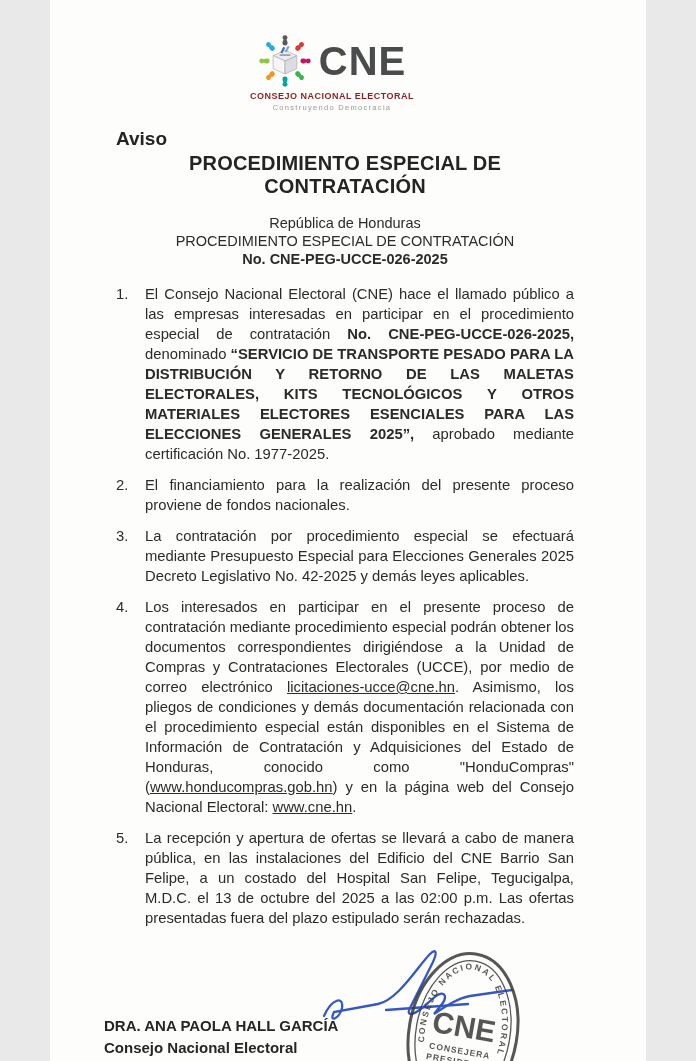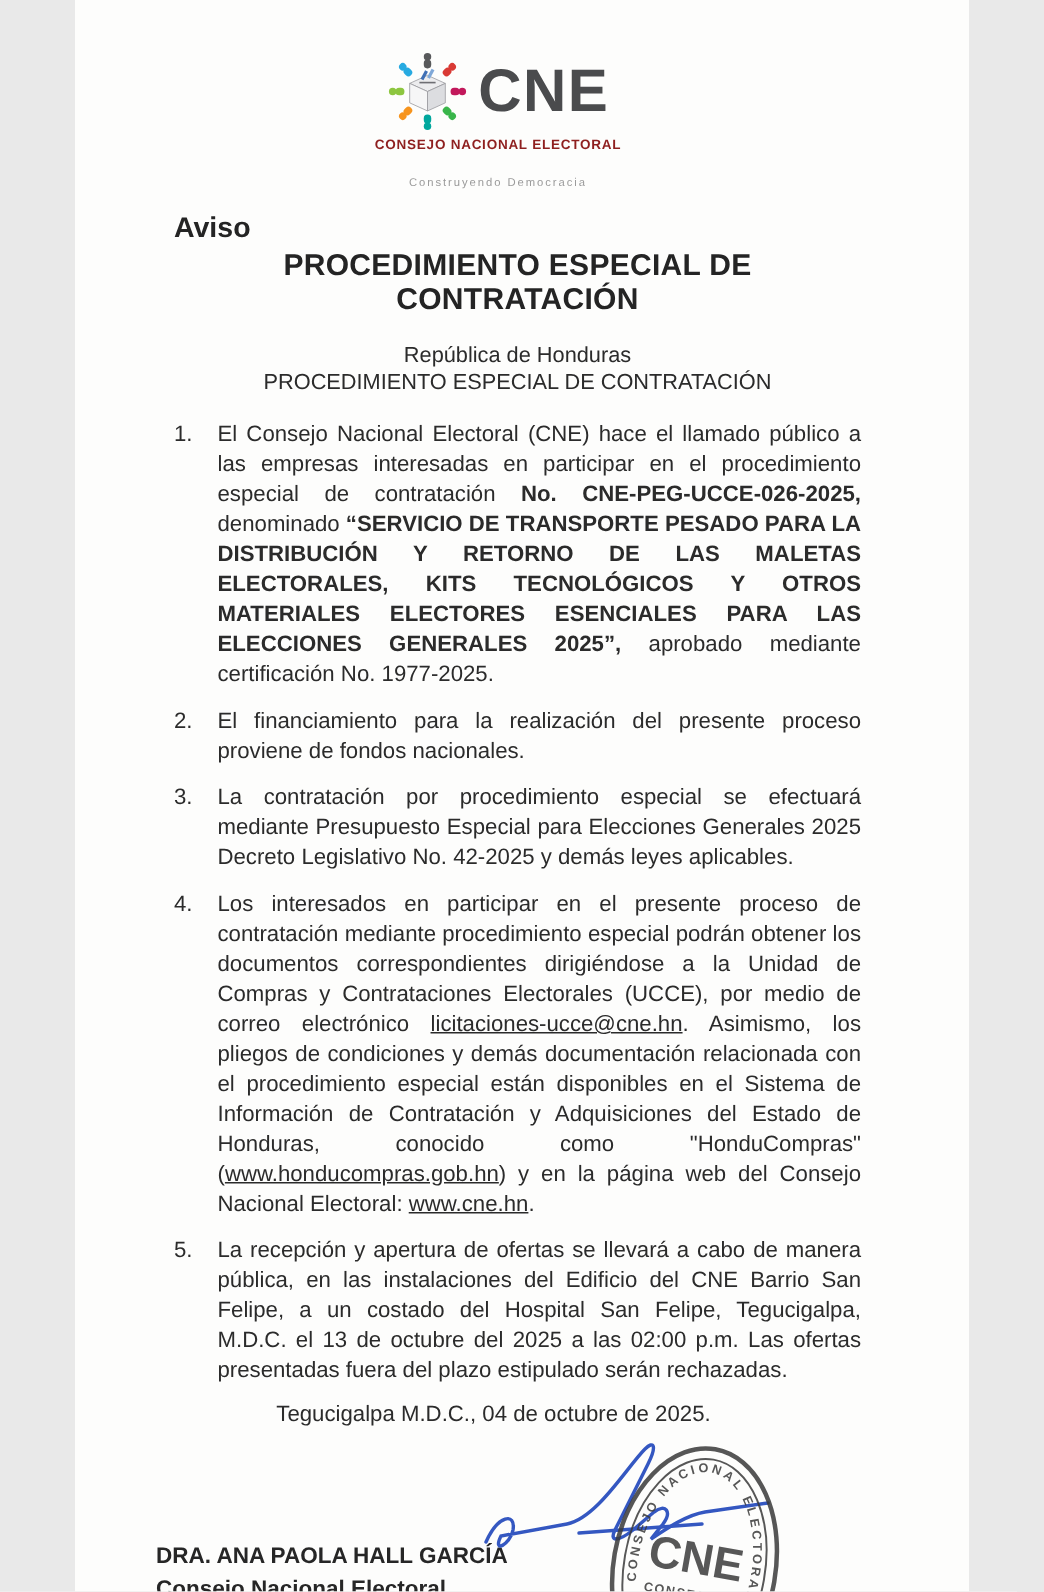--- a/index.html
+++ b/index.html
@@ -8,21 +8,21 @@
     font-family:"Liberation Sans",sans-serif;color:#2e2e2e;
     position:relative;overflow:hidden;box-sizing:border-box;
     padding:34px 72px 0 66px;
   }
   
   .logo{display:flex;flex-direction:column;align-items:center;transform:translateX(-13px);}
   .logo-row{display:flex;align-items:center;gap:7px;}
   .logo-icon{width:54px;height:54px;}
   .wordmark{font-size:40px;font-weight:bold;color:#4a4b4d;letter-spacing:1px;line-height:1;}
   .org{font-size:9px;font-weight:bold;color:#8e1f1f;letter-spacing:.5px;margin-top:3px;}
-  .tagline{font-size:7.5px;color:#9a9a9a;letter-spacing:1.3px;margin-top:16px;}
+  .tagline{font-size:7.5px;color:#9a9a9a;letter-spacing:1.3px;margin-top:2px;}
   
   .aviso{font-size:19px;font-weight:bold;text-align:left;margin:16px 0 0;color:#242424;}
   .main-title{font-size:20px;font-weight:bold;text-align:center;margin:2px 0 0;color:#242424;letter-spacing:.2px;}
   .subtitle{text-align:center;font-size:14.5px;line-height:18px;margin-top:16px;color:#2b2b2b;}
   .subtitle .num{font-weight:bold;}
   
   .items{margin:16px 0 0;padding:0;list-style:none;}
   .item{position:relative;padding-left:29px;text-align:justify;font-size:14.8px;line-height:20px;margin-bottom:11px;color:#2b2b2b;}
   .item .num{position:absolute;left:0;top:0;}
   .b{font-weight:bold;}
@@ -97,20 +97,21 @@
     <div class="org">CONSEJO NACIONAL ELECTORAL</div>
     <div class="tagline">Construyendo Democracia</div>
   </header>
 
   <h1 class="aviso">Aviso</h1>
   <h2 class="main-title">PROCEDIMIENTO ESPECIAL DE CONTRATACIÓN</h2>
 
   <div class="subtitle">
     <div>República de Honduras</div>
     <div>PROCEDIMIENTO ESPECIAL DE CONTRATACIÓN</div>
+    <div class="num">No. CNE-PEG-UCCE-026-2025</div>
   </div>
 
   <ol class="items">
     <li class="item">
       <span class="num">1.</span>
       <span>El Consejo Nacional Electoral (CNE) hace el llamado público a las empresas interesadas en participar en el procedimiento especial de contratación </span><span class="b">No. CNE-PEG-UCCE-026-2025,</span><span> denominado </span><span class="b">“SERVICIO DE TRANSPORTE PESADO PARA LA DISTRIBUCIÓN Y RETORNO DE LAS MALETAS ELECTORALES, KITS TECNOLÓGICOS Y OTROS MATERIALES ELECTORES ESENCIALES PARA LAS ELECCIONES GENERALES 2025”,</span><span> aprobado mediante certificación No. 1977-2025.</span>
     </li>
     <li class="item">
       <span class="num">2.</span>
       <span>El financiamiento para la realización del presente proceso proviene de fondos nacionales.</span>
@@ -122,21 +123,20 @@
     <li class="item">
       <span class="num">4.</span>
       <span>Los interesados en participar en el presente proceso de contratación mediante procedimiento especial podrán obtener los documentos correspondientes dirigiéndose a la Unidad de Compras y Contrataciones Electorales (UCCE), por medio de correo electrónico </span><span class="u">licitaciones-ucce@cne.hn</span><span>. Asimismo, los pliegos de condiciones y demás documentación relacionada con el procedimiento especial están disponibles en el Sistema de Información de Contratación y Adquisiciones del Estado de Honduras, conocido como "HonduCompras" (</span><span class="u">www.honducompras.gob.hn</span><span>) y en la página web del Consejo Nacional Electoral: </span><span class="u">www.cne.hn</span><span>.</span>
     </li>
     <li class="item">
       <span class="num">5.</span>
       <span>La recepción y apertura de ofertas se llevará a cabo de manera pública, en las instalaciones del Edificio del CNE Barrio San Felipe, a un costado del Hospital San Felipe, Tegucigalpa, M.D.C. el 13 de octubre del 2025 a las 02:00 p.m. Las ofertas presentadas fuera del plazo estipulado serán rechazadas.</span>
     </li>
   </ol>
 
-  <div class="dateline">Tegucigalpa M.D.C., 04 de octubre de 2025.</div>
 
   <div class="sig-area">
 
     <div class="sig-text">
       <div>DRA. ANA PAOLA HALL GARCÍA</div>
       <div>Consejo Nacional Electoral</div>
     </div>
 
     <svg class="signature-svg" viewBox="0 0 210 100">
       <g fill="none" stroke="#2a4fbe" stroke-width="2.3" stroke-linecap="round" opacity="0.95">

